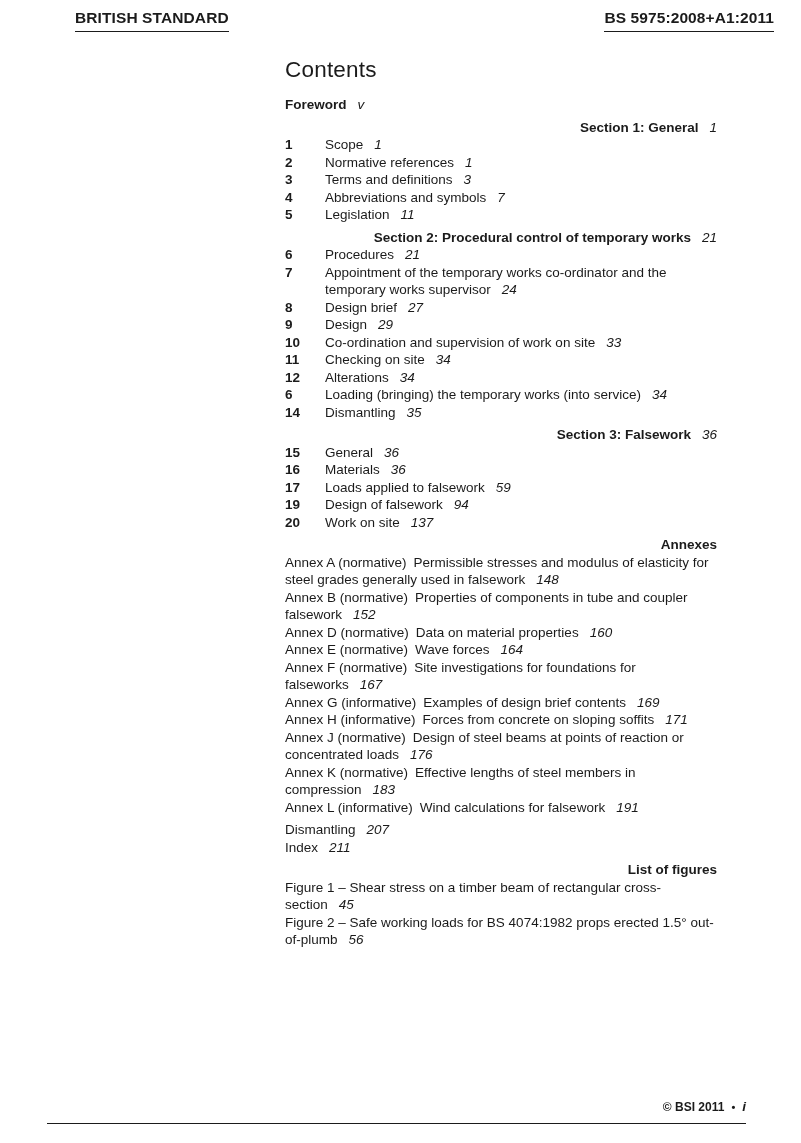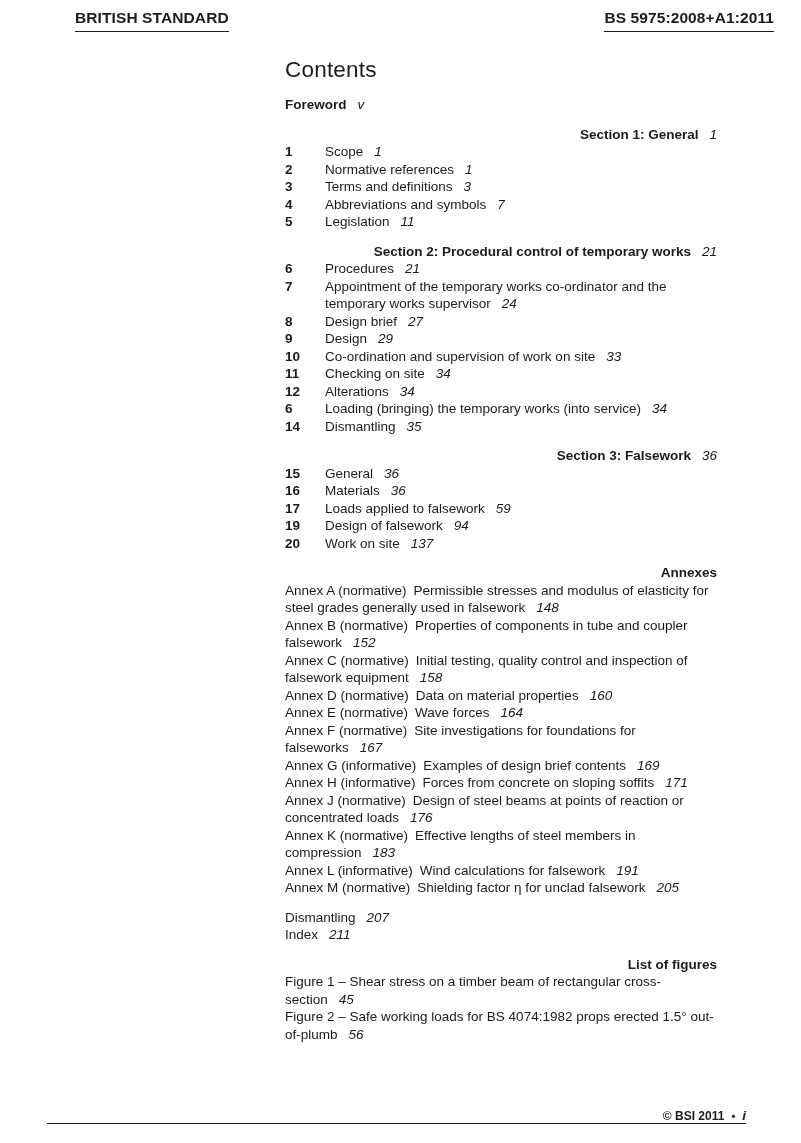--- a/index.html
+++ b/index.html
@@ -37,21 +37,21 @@
     font-size: 13.5px;
     line-height: 17.5px;
   }
   .title {
     font-size: 22.5px;
     line-height: 26px;
     font-weight: normal;
     margin: 0 0 13px 0;
     letter-spacing: 0.2px;
   }
-  .group { margin-top: 12px; }
+  .group { margin-top: 5px; }
   .heading { font-weight: bold; text-align: right; }
   .page-num {
     font-style: italic;
     font-weight: normal;
     margin-left: 11px;
     white-space: nowrap;
   }
   .toc-item { position: relative; padding-left: 40px; }
   .toc-item .num {
     position: absolute;
@@ -60,21 +60,21 @@
     font-weight: bold;
   }
   .annex-gap { margin-left: 7px; }
   .footer {
     position: absolute;
     left: 47px;
     width: 699px;
     bottom: 19px;
     text-align: right;
     border-bottom: 1.6px solid #1b1b1b;
-    padding-bottom: 0;
+    padding-bottom: 9px;
     font-size: 12px;
     font-weight: bold;
   }
   .footer .dot { margin: 0 7px; font-size: 11px; }
   .footer .folio { font-style: italic; font-size: 13.5px; }
 </style>
 </head>
 <body>
 
 <div class="page">
@@ -120,30 +120,28 @@
           <div class="toc-item"><span class="num">19</span><span>Design of falsework</span><span class="page-num">94</span></div>
           <div class="toc-item"><span class="num">20</span><span>Work on site</span><span class="page-num">137</span></div>
         </div>
       </div>
 
     <div class="group">
       <div class="heading">Annexes</div>
       <div id="annex-list">
           <div class="annex-item"><span>Annex A (normative)</span><span class="annex-gap">Permissible stresses and modulus of elasticity for steel grades generally used in falsework</span><span class="page-num">148</span></div>
           <div class="annex-item"><span>Annex B (normative)</span><span class="annex-gap">Properties of components in tube and coupler falsework</span><span class="page-num">152</span></div>
-          <div class="annex-item"><span>Annex C (normative)</span><span class="annex-gap">Initial testing, quality control and inspection of falsework equipment</span><span class="page-num">158</span></div>
           <div class="annex-item"><span>Annex D (normative)</span><span class="annex-gap">Data on material properties</span><span class="page-num">160</span></div>
           <div class="annex-item"><span>Annex E (normative)</span><span class="annex-gap">Wave forces</span><span class="page-num">164</span></div>
           <div class="annex-item"><span>Annex F (normative)</span><span class="annex-gap">Site investigations for foundations for falseworks</span><span class="page-num">167</span></div>
           <div class="annex-item"><span>Annex G (informative)</span><span class="annex-gap">Examples of design brief contents</span><span class="page-num">169</span></div>
           <div class="annex-item"><span>Annex H (informative)</span><span class="annex-gap">Forces from concrete on sloping soffits</span><span class="page-num">171</span></div>
           <div class="annex-item"><span>Annex J (normative)</span><span class="annex-gap">Design of steel beams at points of reaction or concentrated loads</span><span class="page-num">176</span></div>
           <div class="annex-item"><span>Annex K (normative)</span><span class="annex-gap">Effective lengths of steel members in compression</span><span class="page-num">183</span></div>
           <div class="annex-item"><span>Annex L (informative)</span><span class="annex-gap">Wind calculations for falsework</span><span class="page-num">191</span></div>
-          <div class="annex-item"><span>Annex M (normative)</span><span class="annex-gap">Shielding factor η for unclad falsework</span><span class="page-num">205</span></div>
         </div>
     </div>
 
     <div class="group" id="backmatter">
         <div><span>Dismantling</span><span class="page-num">207</span></div>
         <div><span>Index</span><span class="page-num">211</span></div>
       </div>
 
     <div class="group">
       <div class="heading">List of figures</div>

